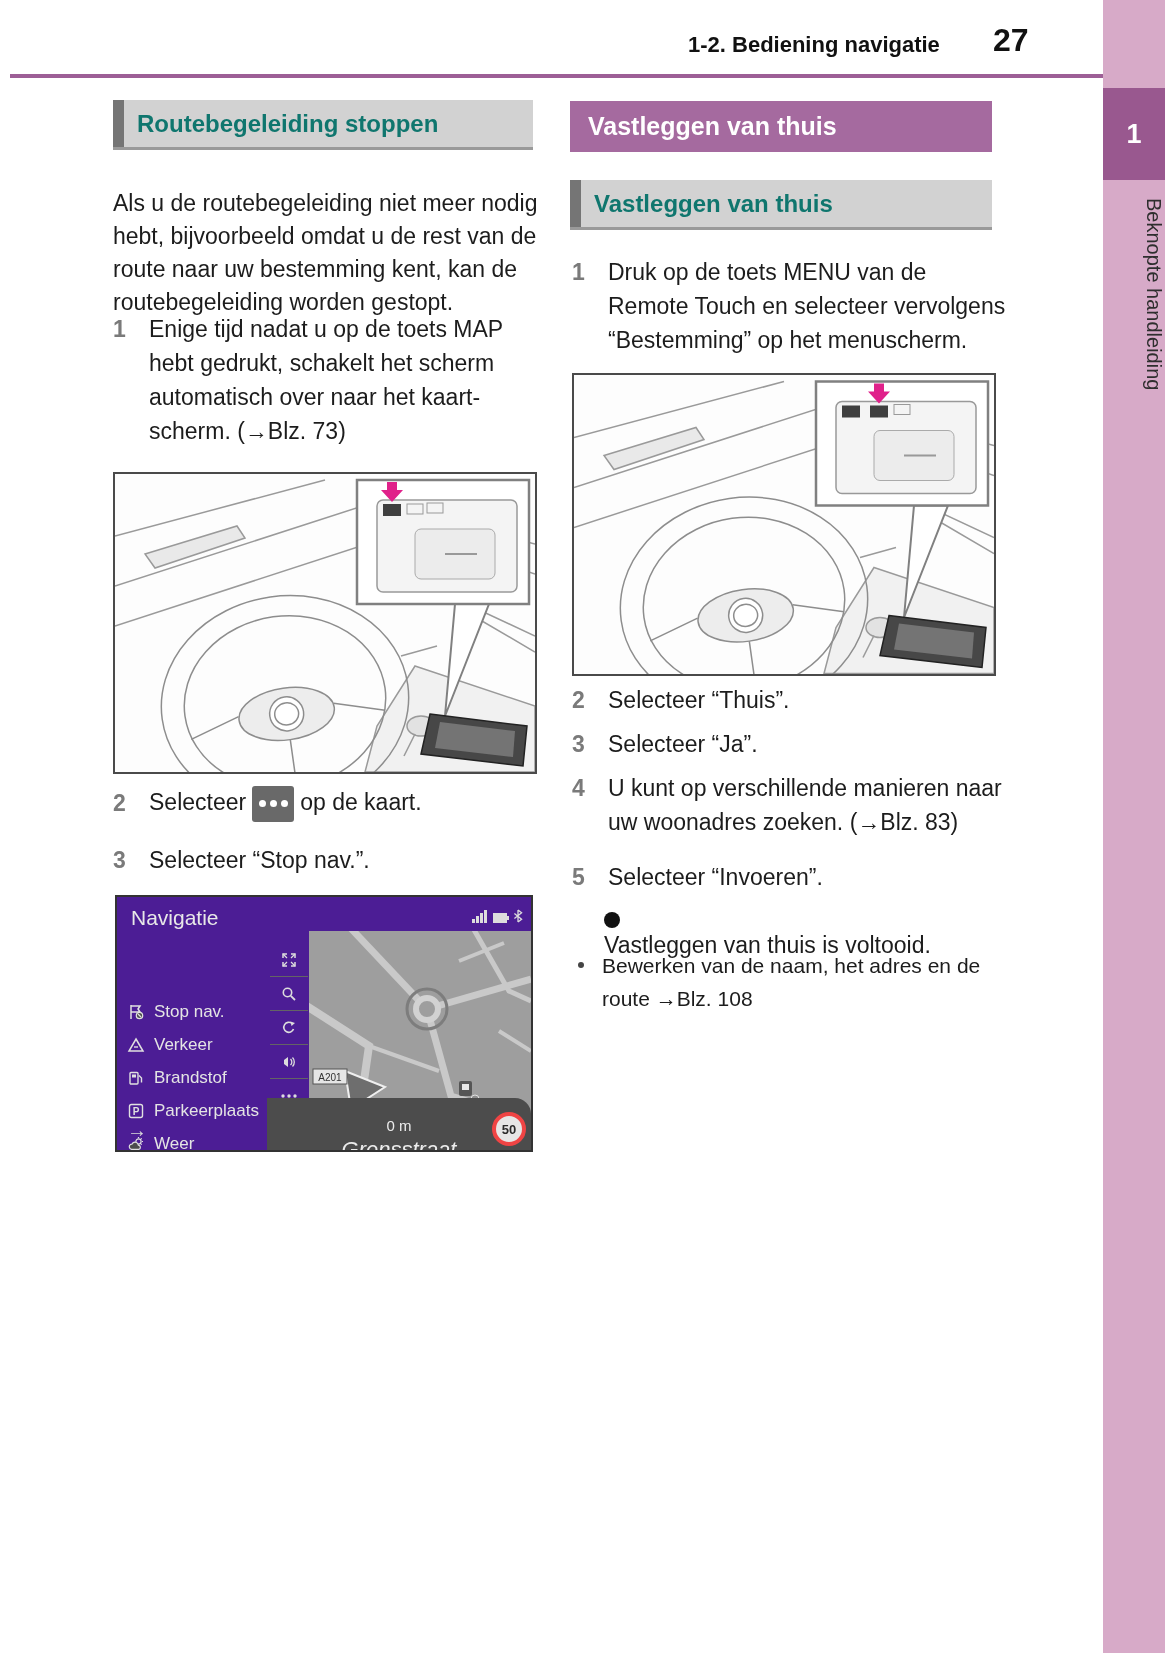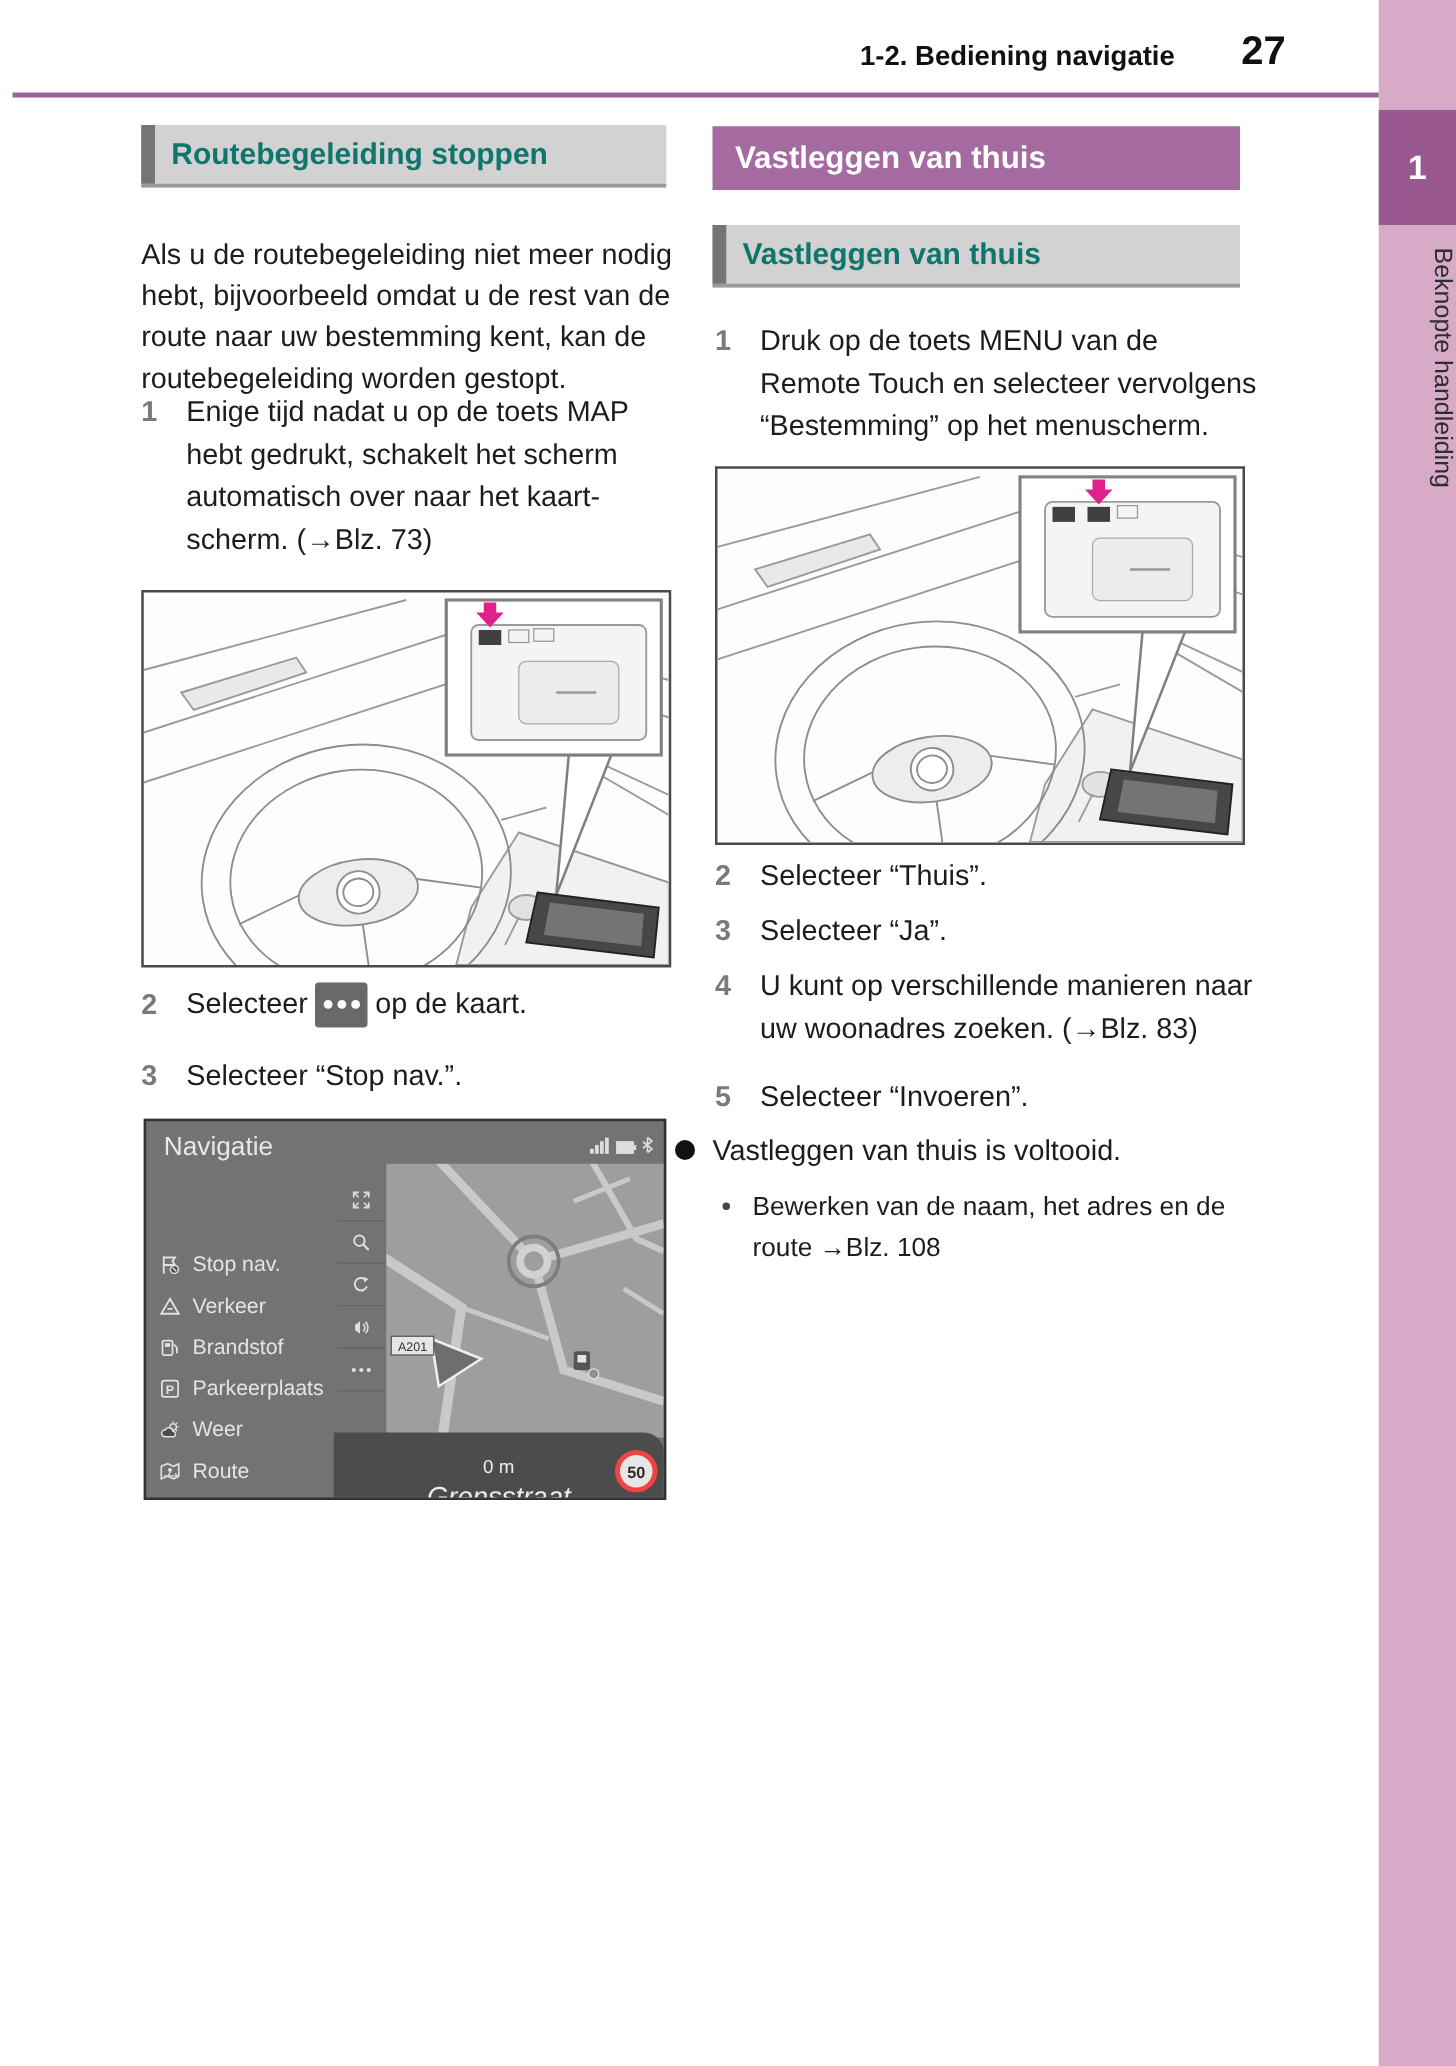--- a/index.html
+++ b/index.html
@@ -34,21 +34,21 @@
   .dots-btn{display:inline-flex;align-items:center;justify-content:center;gap:4px;
     width:42px;height:36px;background:#696969;border-radius:3px;vertical-align:middle;margin:0 6px;}
   .dots-btn i{width:7px;height:7px;border-radius:50%;background:#fff;}
   .bullet-done{position:absolute;display:flex;font-size:23px;line-height:34px;}
   .bullet-done .dot{width:16px;height:16px;border-radius:50%;background:#111;flex:none;margin:9px 14px 0 0;}
   .note{position:absolute;display:flex;font-size:21px;line-height:33px;color:#1c1c1c;}
   .note .dot{width:6px;height:6px;border-radius:50%;background:#444;flex:none;margin:13px 18px 0 6px;}
   
   .illus{position:absolute;border:2px solid #4a4a4a;background:#fdfdfd;overflow:hidden;}
   
-  .nav-screen{position:absolute;left:115px;top:895px;width:418px;height:305px;background:#737373;
+  .nav-screen{position:absolute;left:115px;top:895px;width:418px;height:257px;background:#4c1d95;
     border:2px solid #333;box-sizing:border-box;overflow:hidden;}
   .nav-title{position:absolute;left:14px;top:9px;font-size:21px;color:#e8e8e8;}
   .nav-status{position:absolute;right:8px;top:12px;display:flex;align-items:flex-end;gap:6px;}
   .sigbars{display:flex;align-items:flex-end;gap:1px;}
   .sigbars i{width:3px;background:#ddd;display:block;}
   .batt{width:12px;height:8px;border:1px solid #ddd;position:relative;background:#ddd;}
   .batt:after{content:"";position:absolute;right:-3px;top:2px;width:2px;height:4px;background:#ddd;}
   .nav-menu{position:absolute;left:10px;top:50px;width:140px;margin-top:48px;}
   .nav-item{display:flex;align-items:center;height:33px;color:#e4e4e4;font-size:17px;gap:9px;}
   .nav-item svg{flex:none;}
@@ -342,21 +342,21 @@
   </div>
   <div class="step" style="left:572px;top:771px;width:436px;">
     <span class="num">4</span>
     <span class="txt">U kunt op verschillende manieren naar uw woonadres zoeken. (→Blz. 83)</span>
   </div>
   <div class="step" style="left:572px;top:860px;width:436px;">
     <span class="num">5</span>
     <span class="txt">Selecteer “Invoeren”.</span>
   </div>
 
-  <div class="bullet-done" style="left:540px;top:903px;width:436px;">
+  <div class="bullet-done" style="left:604px;top:903px;width:436px;flex-direction:column;">
     <span class="dot"></span>
     <span>Vastleggen van thuis is voltooid.</span>
   </div>
 
   <div class="note" style="left:572px;top:949px;width:430px;">
     <span class="dot"></span>
     <span>Bewerken van de naam, het adres en de route →Blz. 108</span>
   </div>
 
 </div>

